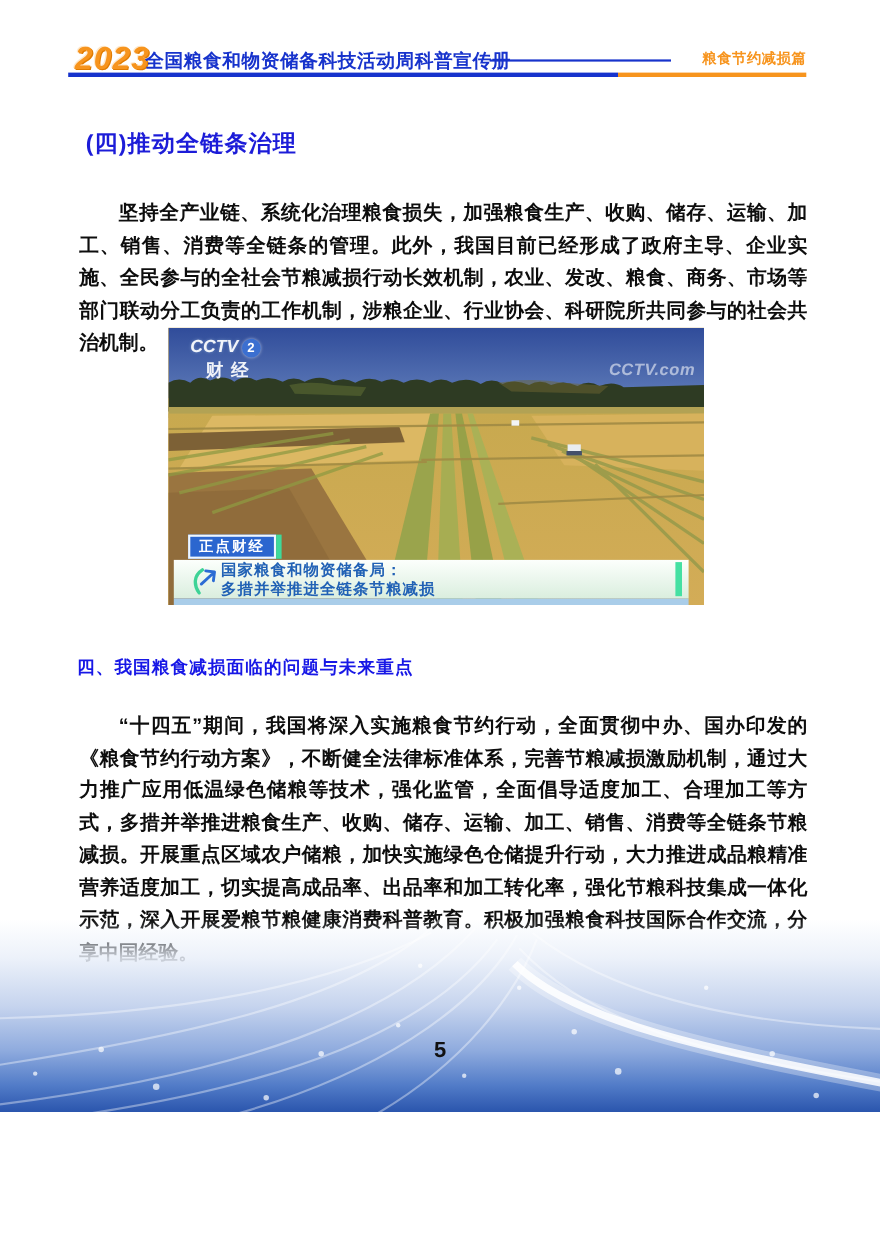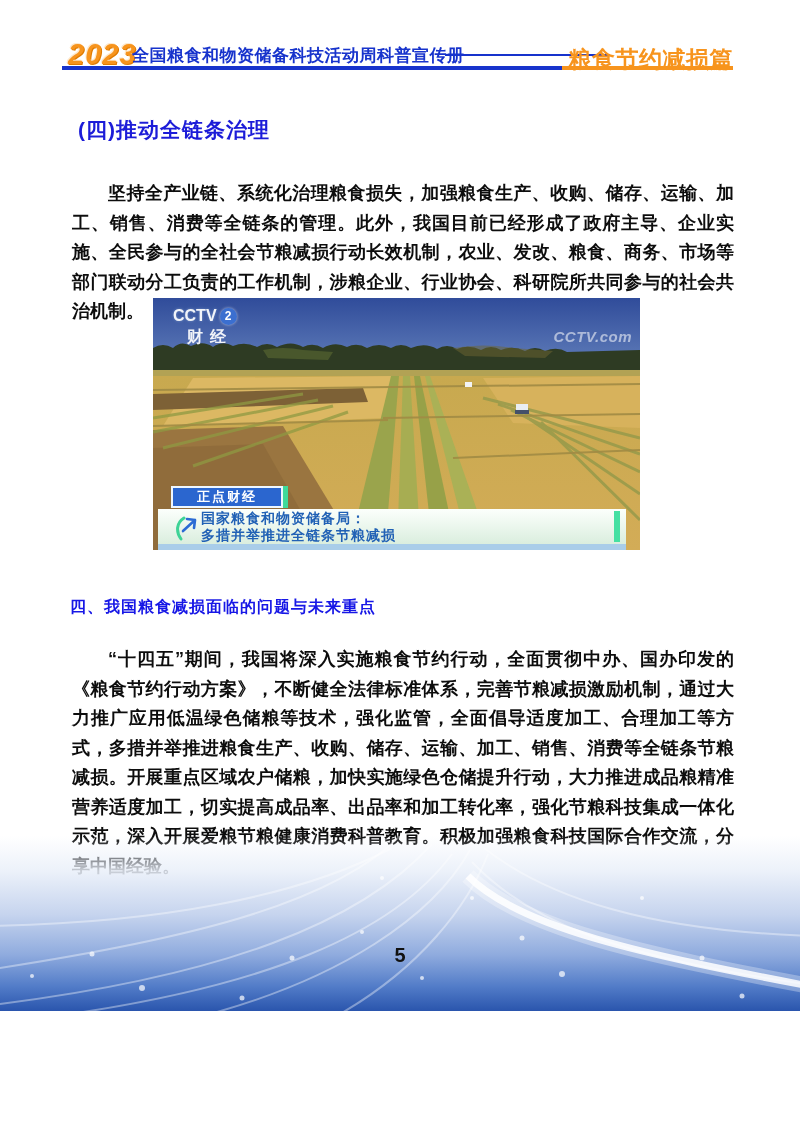--- a/index.html
+++ b/index.html
@@ -16,21 +16,21 @@
     position:absolute; left:0; top:0; font-size:29px; font-weight:900; font-style:italic;
     color:#f7941d; letter-spacing:1px;
     text-shadow:-1px -1px 0 #fde8cc, 1px 1px 0 #e07b00;
   }
   .hdr-title {
     position:absolute; left:64px; top:6px; font-size:17px; font-weight:800; color:#1733cc;
     letter-spacing:0.5px; white-space:nowrap;
   }
   .hdr-line { position:absolute; left:377px; top:16px; width:165px; height:2px; background:#1733cc; }
   .hdr-section {
-    position:absolute; right:0; top:6px; font-size:23px; font-weight:800; color:#f7941d;
+    position:absolute; right:0; top:6px; font-size:13px; font-weight:800; color:#f7941d;
     letter-spacing:0.5px; white-space:nowrap;
   }
   .hdr-rule {
     position:absolute; left:62px; top:66px; width:671px; height:4px;
     background:linear-gradient(to right, #1733cc 0 74.5%, #f7941d 74.5% 100%);
   }
 
   
   .h-sub {
     position:absolute; left:78px; top:116px; font-size:21px; font-weight:800;
@@ -48,34 +48,34 @@
   .para-2 { top:645px; }
 
   
   .photo {
     position:absolute; left:153px; top:298px; width:487px; height:252px;
     overflow:hidden; background:#caa44e;
   }
   .photo svg.scene { position:absolute; left:0; top:0; width:100%; height:100%; display:block; }
   .cctv-logo { position:absolute; left:20px; top:9px; color:rgba(255,255,255,0.92); }
   .cctv-logo .row { display:flex; align-items:center; gap:3px; }
-  .cctv-word { font-size:16px; font-weight:900; letter-spacing:0;
+  .cctv-word { font-size:16px; font-weight:900; font-style:italic; letter-spacing:0;
     text-shadow:0 0 3px rgba(120,150,200,0.9); }
   .cctv-num {
     width:17px; height:17px; border-radius:50%; background:#3b6fd0; color:#fff;
     font-size:12px; font-weight:800; display:flex; align-items:center; justify-content:center;
     box-shadow:0 0 3px rgba(255,255,255,0.6);
   }
   .cctv-channel { font-size:16px; font-weight:700; letter-spacing:7px; margin-top:2px; margin-left:14px; }
   .watermark {
     position:absolute; right:8px; top:30px; font-size:15px; font-weight:800; font-style:italic;
     color:rgba(255,255,255,0.55); letter-spacing:0.5px;
   }
   .program-badge {
-    position:absolute; left:18px; top:188px; height:22px; padding:0 24px;
+    position:absolute; left:18px; top:188px; height:22px; padding:0 8px;
     background:#2b66cf; border:2px solid #eef7ff; color:#ffffff;
     font-size:13px; font-weight:800; letter-spacing:2px;
     display:flex; align-items:center;
   }
   .badge-accent { position:absolute; right:-7px; top:-2px; width:5px; height:22px; background:#3ed99b; }
   .tv-caption {
     position:absolute; left:5px; top:211px; width:468px; height:35px;
     background:linear-gradient(to bottom,#fcfffc,#daeede);
     display:flex; align-items:center;
   }

